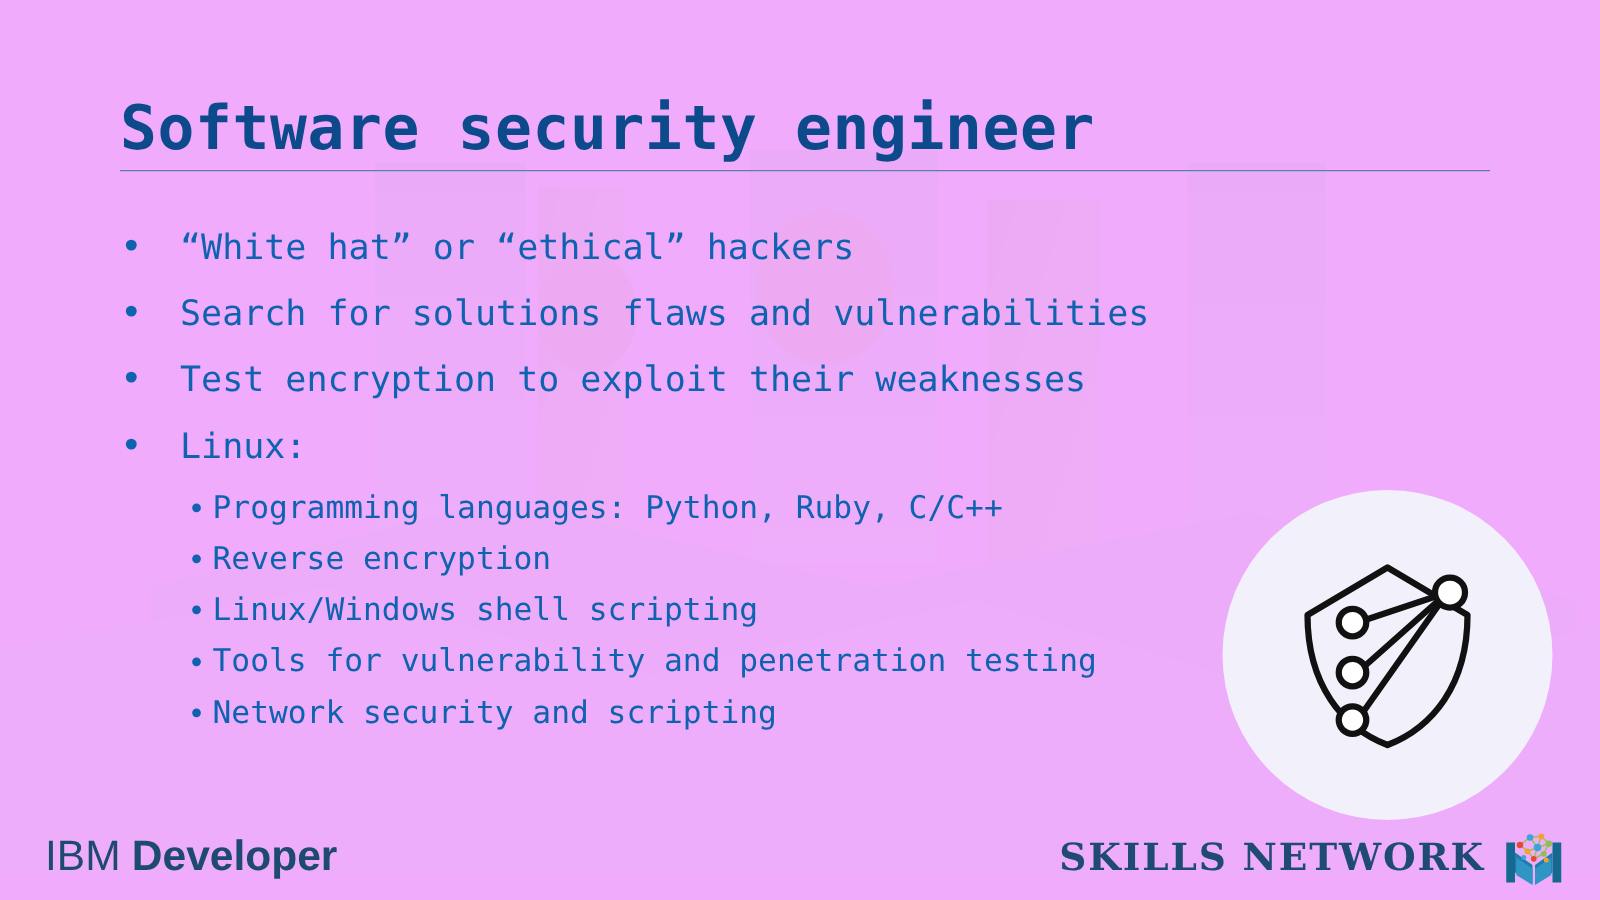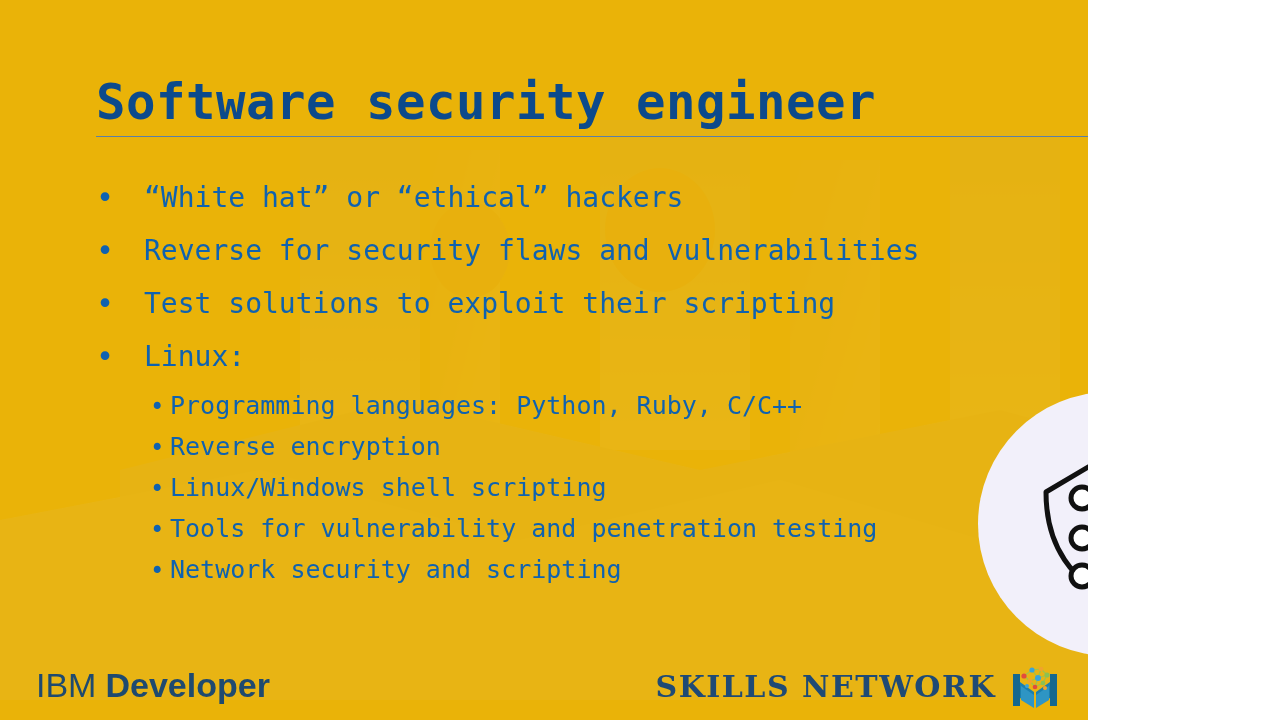--- a/index.html
+++ b/index.html
@@ -9,23 +9,23 @@
   body {
     width: 1280px;
     height: 720px;
     background: #ffffff;
     font-family: "DejaVu Sans Mono", "Liberation Mono", monospace;
     overflow: hidden;
   }
 
   #slide {
     position: relative;
-    width: 1088px;
+    width: 1280px;
     height: 720px;
-    background: #eab308;
+    background: #f0abfc;
     overflow: hidden;
   }
 
   
   #bg-watermark {
     position: absolute;
     left: 0; top: 0;
     width: 1280px;
     height: 720px;
     opacity: 0.055;
@@ -222,26 +222,26 @@
 
   <div id="body-list">
 
     <div class="l1-item">
       <span class="l1-bullet">•</span>
       <span class="l1-text">“White hat” or “ethical” hackers</span>
     </div>
 
     <div class="l1-item">
       <span class="l1-bullet">•</span>
-      <span class="l1-text">Reverse for security flaws and vulnerabilities</span>
+      <span class="l1-text">Search for solutions flaws and vulnerabilities</span>
     </div>
 
     <div class="l1-item">
       <span class="l1-bullet">•</span>
-      <span class="l1-text">Test solutions to exploit their scripting</span>
+      <span class="l1-text">Test encryption to exploit their weaknesses</span>
     </div>
 
     <div class="l1-item">
       <span class="l1-bullet">•</span>
       <span class="l1-text">Linux:</span>
     </div>
 
     <div class="l2-group">
 
       <div class="l2-item">

